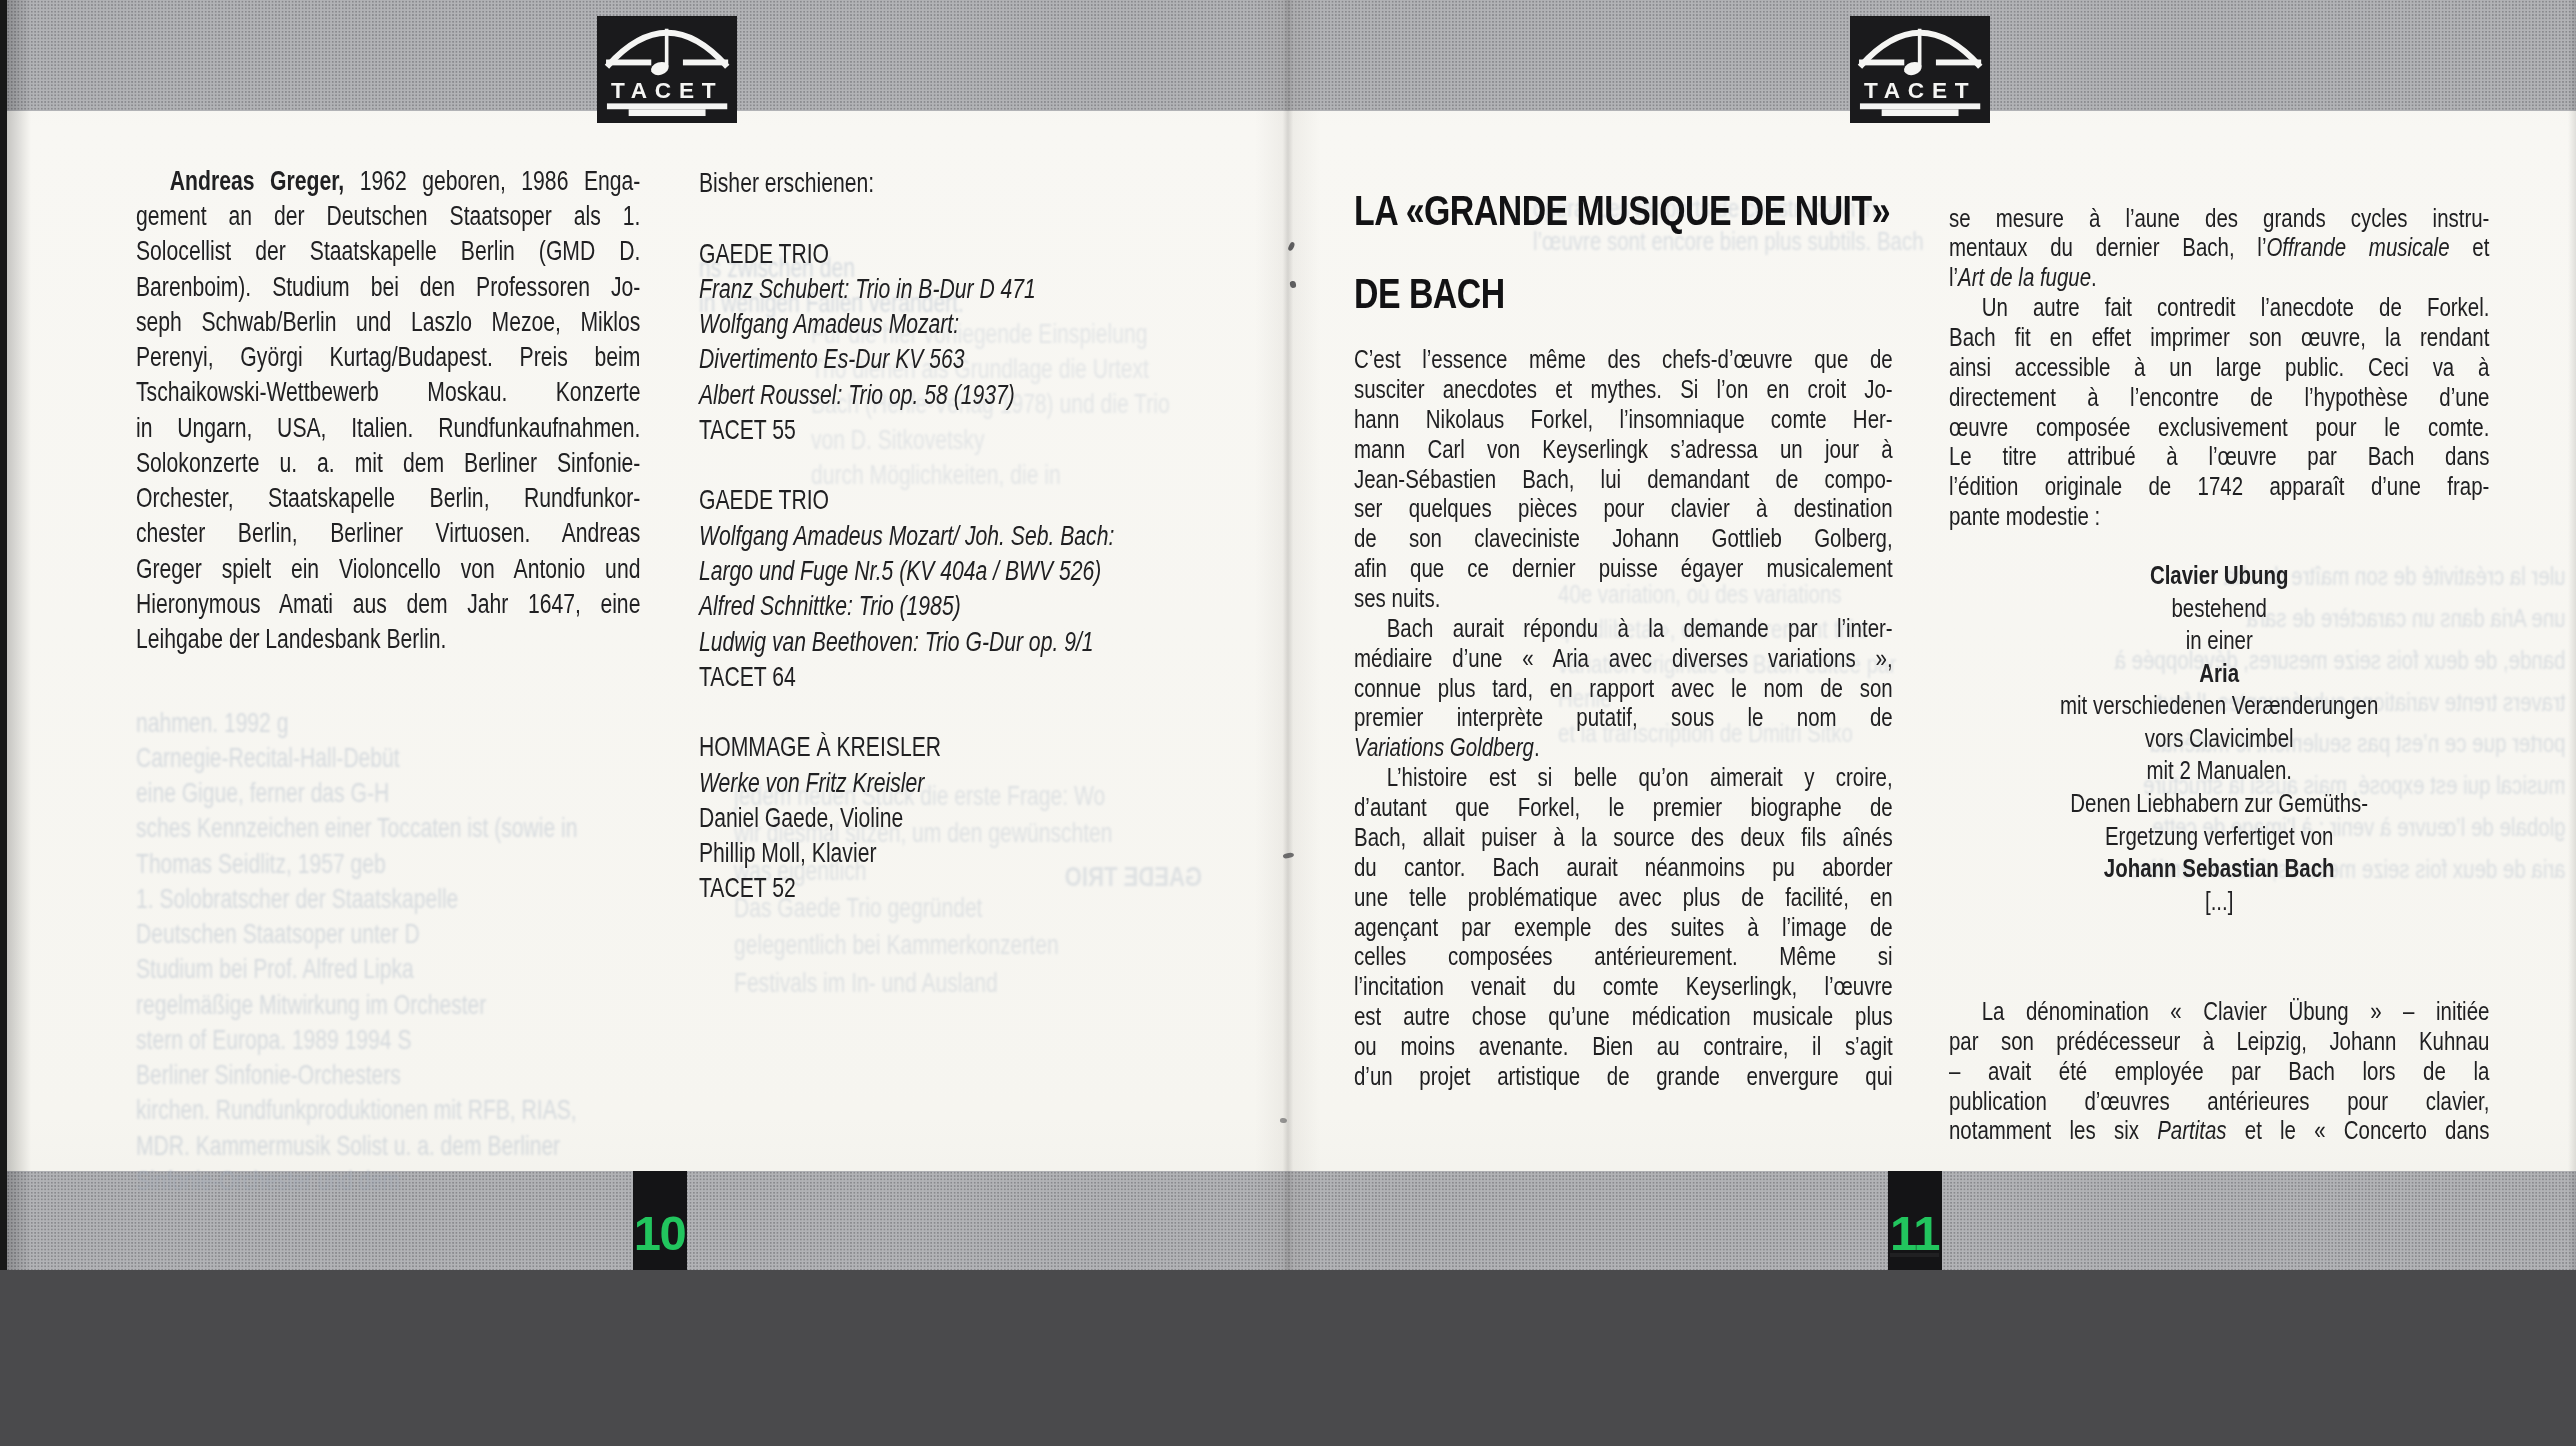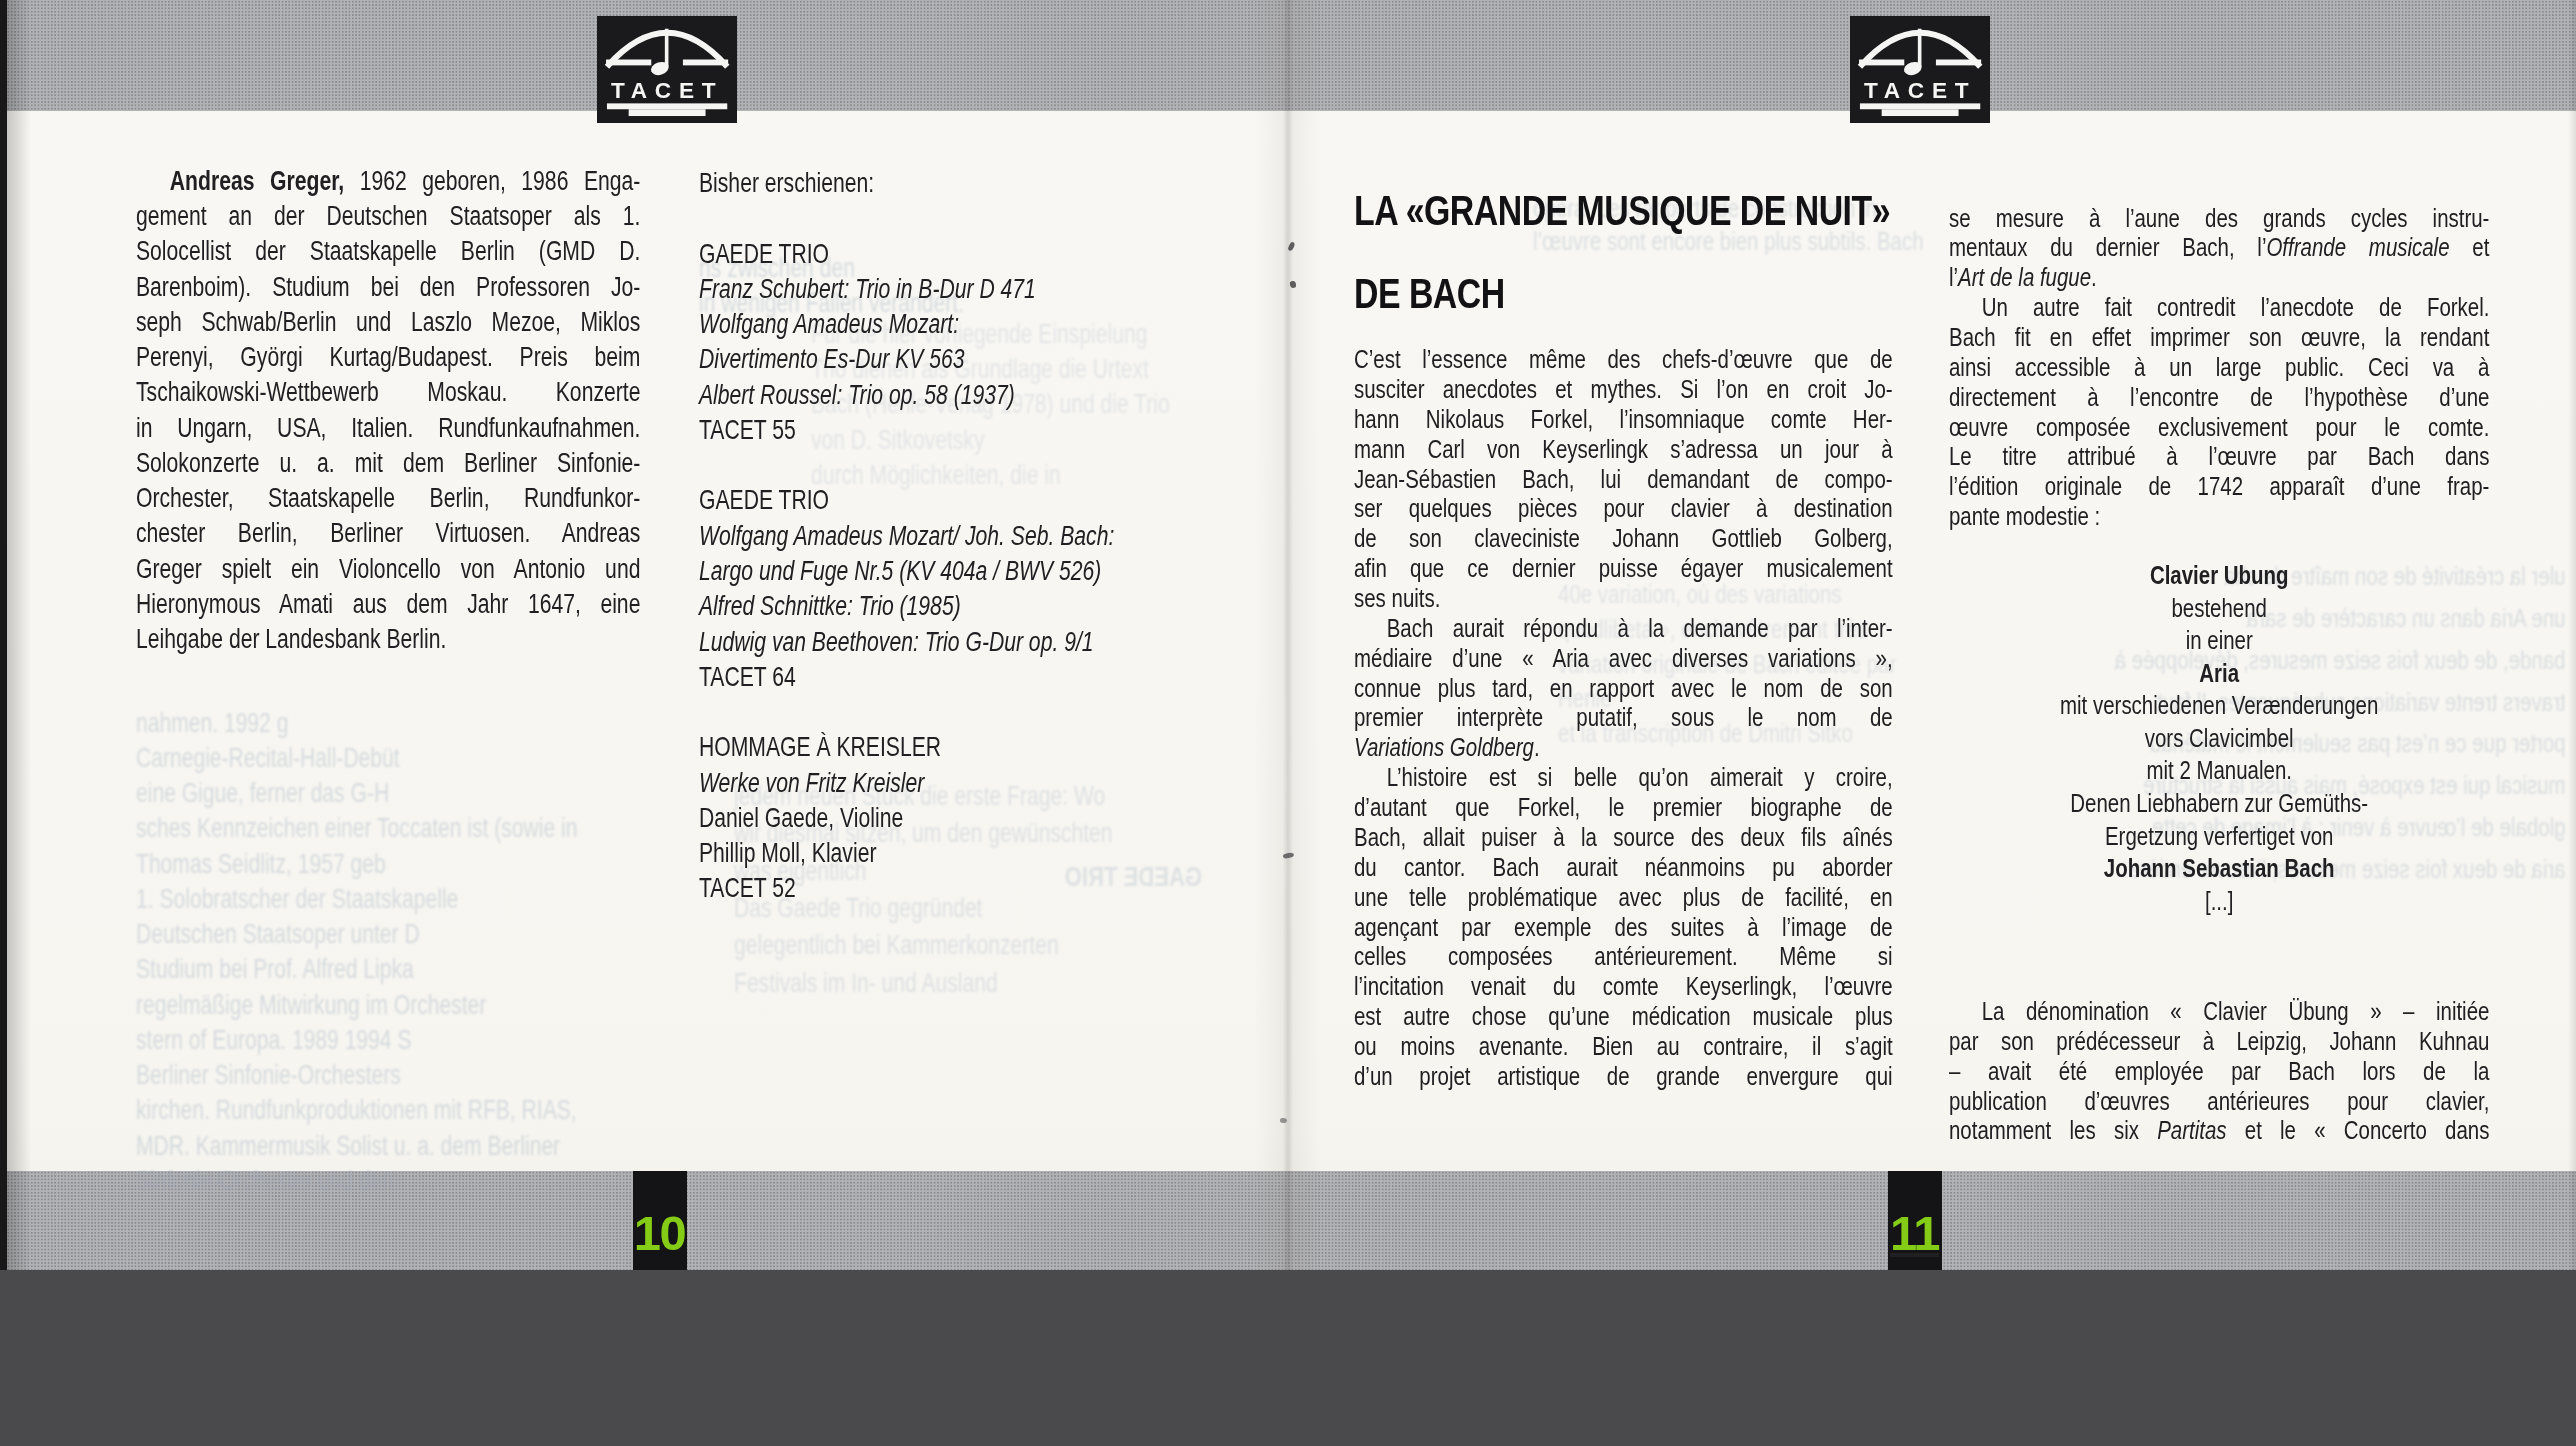--- a/index.html
+++ b/index.html
@@ -29,21 +29,21 @@
   .logo-right{left:71.823vw;}
   .logo-box svg{width:100%;height:100%;display:block;}
   
   .pagenum-box{
     position:absolute;top:45.47vw;height:3.9vw;width:2.089vw;background:#141416;
     display:flex;justify-content:center;align-items:flex-start;
   }
   .pagenum-10{left:24.561vw;}
   .pagenum-11{left:73.280vw;text-decoration:underline;}
   .pagenum{
-    color:#84cc16;font-weight:bold;font-size:1.9vw;line-height:1;
+    color:#22c55e;font-weight:bold;font-size:1.9vw;line-height:1;
     padding-top:1.45vw;letter-spacing:-0.05vw;
   }
   
   .edge-left{position:absolute;left:0;top:0;bottom:0;width:.26vw;background:#181818;z-index:6;}
   .edge-left-shadow{position:absolute;left:.26vw;top:0;bottom:0;width:.95vw;background:linear-gradient(90deg,rgba(0,0,0,.20),rgba(0,0,0,0));z-index:6;}
   .edge-right{position:absolute;right:0;top:0;bottom:0;width:.3vw;background:linear-gradient(270deg,rgba(0,0,0,.10),rgba(0,0,0,0));z-index:6;}
   .fold{
     position:absolute;top:0;bottom:0;left:48.7vw;width:2.6vw;z-index:5;
     background:linear-gradient(90deg,rgba(0,0,0,0) 0%,rgba(110,100,90,.07) 42%,rgba(55,50,46,.18) 50%,rgba(110,100,90,.07) 58%,rgba(0,0,0,0) 100%);
   }

